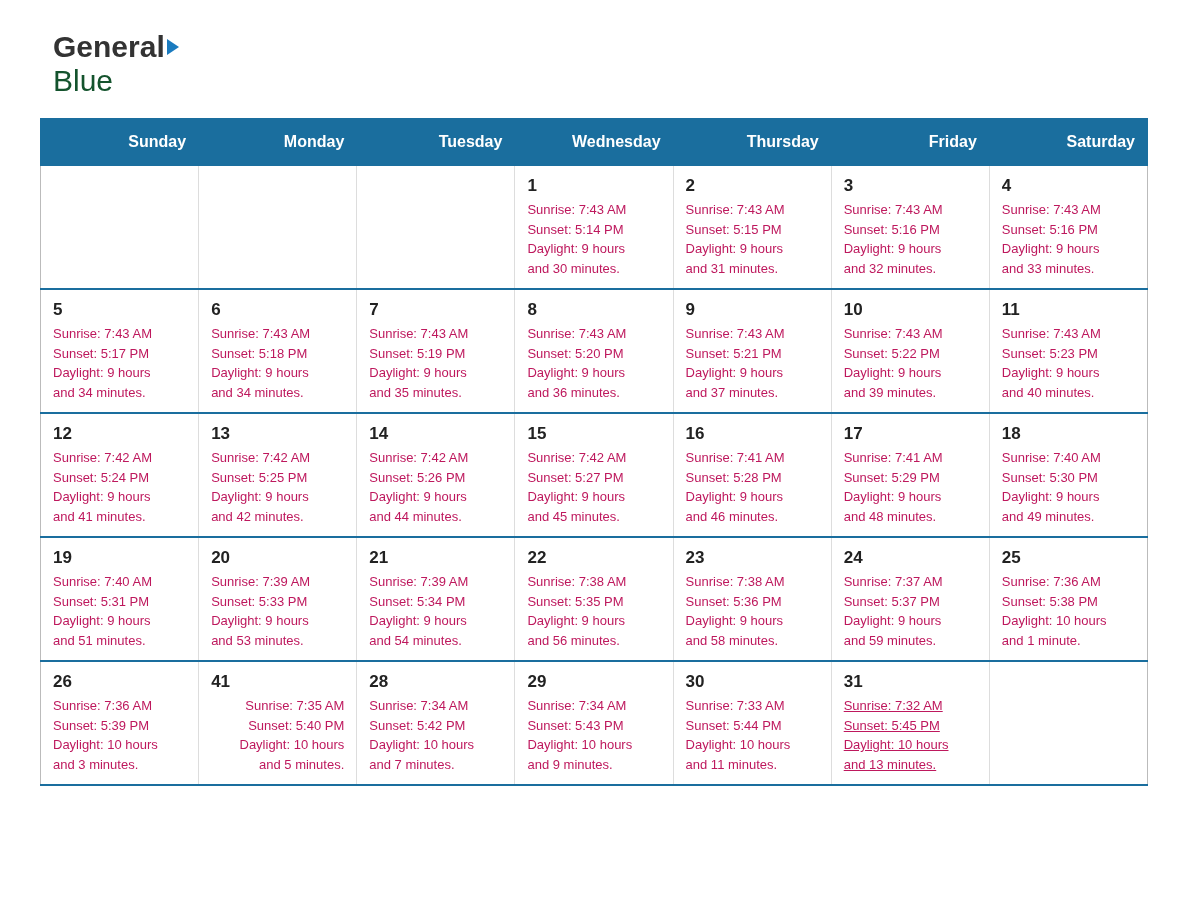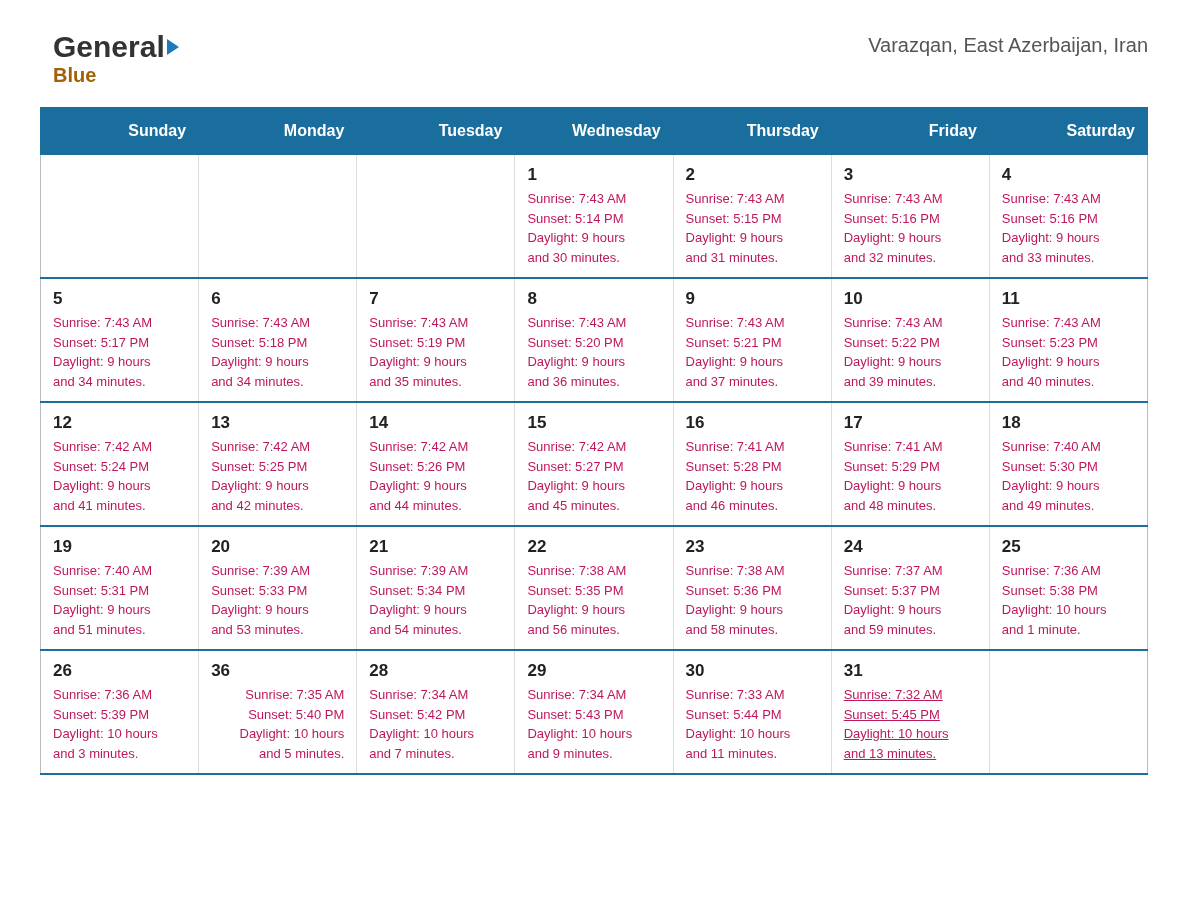--- a/index.html
+++ b/index.html
@@ -92,38 +92,37 @@
       width: 0;
       height: 0;
       border-left: 12px solid #1a7bbf;
       border-top: 8px solid transparent;
       border-bottom: 8px solid transparent;
       margin-left: 2px;
       margin-right: 2px;
       vertical-align: middle;
     }
     .logo-line2 {
-      font-size: 20px;
-      font-weight: bold;
-      color: #a16207;
+      font-size: 30px;
+      font-weight: normal;
+      color: #14532d;
     }
   </style>
 </head>
 <body>
 
 <div class="header">
   <div class="logo">
     <div class="logo-wrapper">
       <span class="logo-general">General</span>
       <span class="logo-triangle"></span>
     </div>
     <span class="logo-line2">Blue</span>
   </div>
   <div class="title-block">
-    <div class="subtitle">Varazqan, East Azerbaijan, Iran</div>
   </div>
 </div>
 
 <table>
   <thead>
     <tr>
     <th>Sunday</th>
         <th>Monday</th>
         <th>Tuesday</th>
         <th>Wednesday</th>
@@ -321,21 +320,21 @@
       </tr>
       <tr>
         <td>
           <span class="day-number">26</span>
           <div class="day-info" style="white-space: pre-line;">Sunrise: 7:36 AM
 Sunset: 5:39 PM
 Daylight: 10 hours
 and 3 minutes.</div>
         </td>
         <td>
-          <span class="day-number">36</span>
+          <span class="day-number">41</span>
           <div class="day-info" style="white-space: pre-line; text-align: right;">Sunrise: 7:35 AM
 Sunset: 5:40 PM
 Daylight: 10 hours
 and 5 minutes.</div>
         </td>
         <td>
           <span class="day-number">28</span>
           <div class="day-info" style="white-space: pre-line;">Sunrise: 7:34 AM
 Sunset: 5:42 PM
 Daylight: 10 hours

